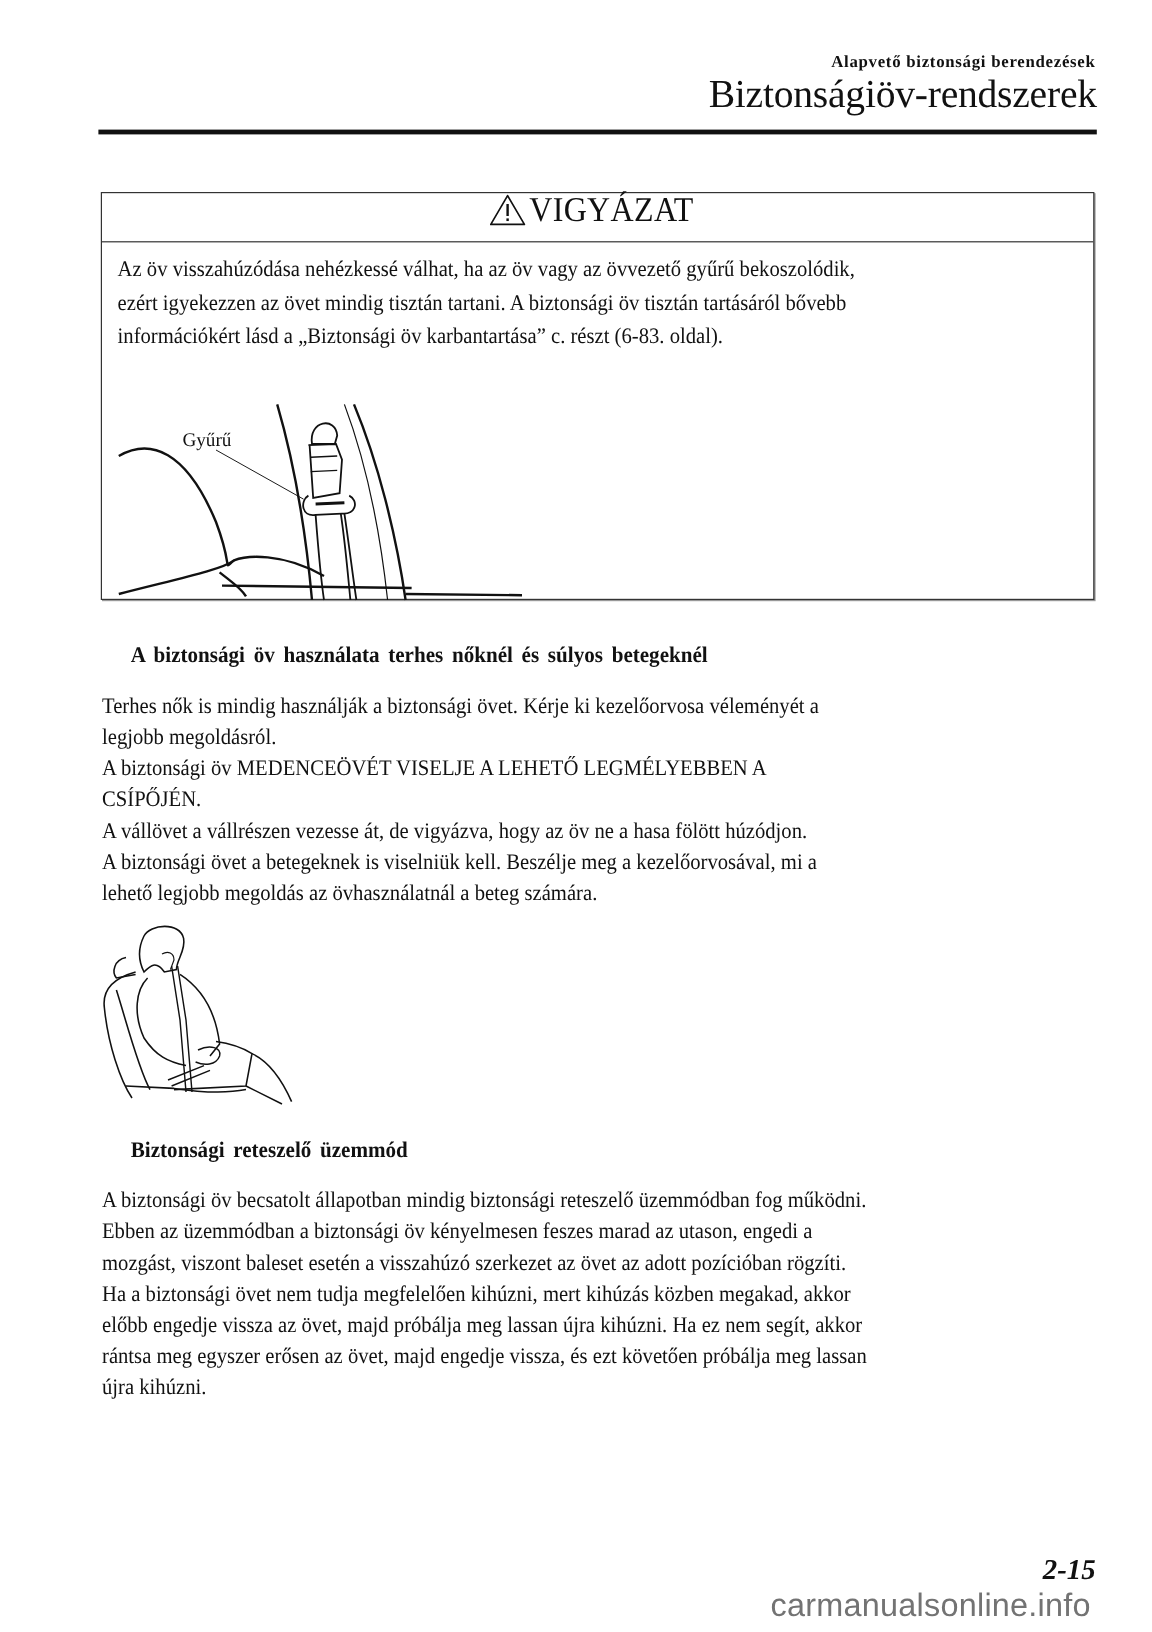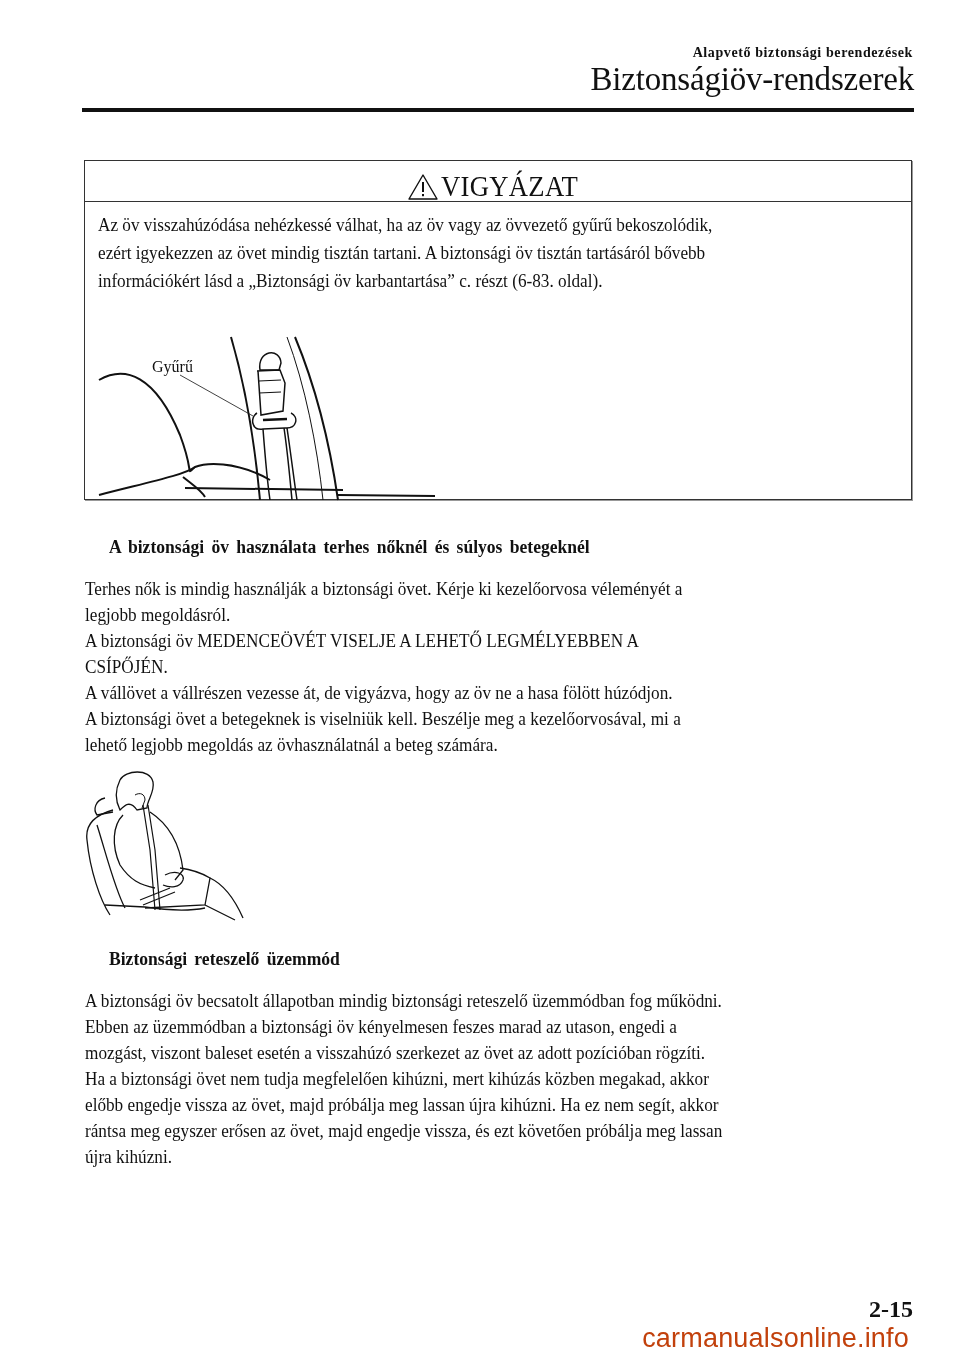--- a/index.html
+++ b/index.html
@@ -19,21 +19,21 @@
       position: absolute; left: 82px; top: 108px; width: 832px; height: 4px; background: #111;
     }
     .warn-box {
       position: absolute; left: 84px; top: 160px; width: 828px; height: 340px;
       border: 1.5px solid #333; box-sizing: border-box;
       box-shadow: 1px 1px 0 #999;
     }
     .warn-head {
       position: absolute; left: 0; top: 0; right: 0; height: 40px;
       border-bottom: 1.5px solid #333;
-      display: flex; align-items: flex-end; justify-content: center;
+      display: flex; align-items: flex-start; justify-content: center;
     }
     .warn-title {
       font-size: 29px; font-weight: normal; letter-spacing: 0.3px;
       transform: scaleX(0.92); transform-origin: left center; line-height: 1;
       margin-left: 2px;
     }
     .warn-icon { width: 32px; height: 28px; display: inline-block; margin-top: 0px; }
     .warn-text {
       position: absolute; left: 13px; top: 50px; width: 808px;
       font-size: 18.5px; line-height: 28px;
@@ -44,26 +44,26 @@
       position: absolute; left: 109px; font-size: 18.5px; font-weight: bold;
       word-spacing: 3px; transform: scaleX(0.95); transform-origin: left top; white-space: nowrap;
     }
     .body-text {
       position: absolute; left: 85px; font-size: 18.5px; line-height: 26px;
       transform: scaleX(0.93); transform-origin: left top; white-space: nowrap;
     }
     .body-text div, .warn-text div { white-space: nowrap; }
     .fig-woman { position: absolute; left: 85px; top: 770px; }
     .page-num {
-      position: absolute; right: 47px; top: 1296px; font-size: 24px; font-weight: bold;
+      position: absolute; right: 47px; top: 1296px; font-size: 24px; font-weight: bold; font-style: italic;
     }
     .watermark {
       position: absolute; right: 51px; top: 1323px;
       font-family: "Liberation Sans", "DejaVu Sans", sans-serif;
-      font-size: 27px; color: #c2410c; letter-spacing: 0.2px;
+      font-size: 27px; color: #737373; letter-spacing: 0.2px;
     }
   </style>
 </head>
 <body>
 
 <div class="hdr-sub">Alapvető biztonsági berendezések</div>
 <div class="hdr-title">Biztonságiöv-rendszerek</div>
 <div class="hdr-rule"></div>
 
 <div class="warn-box">

